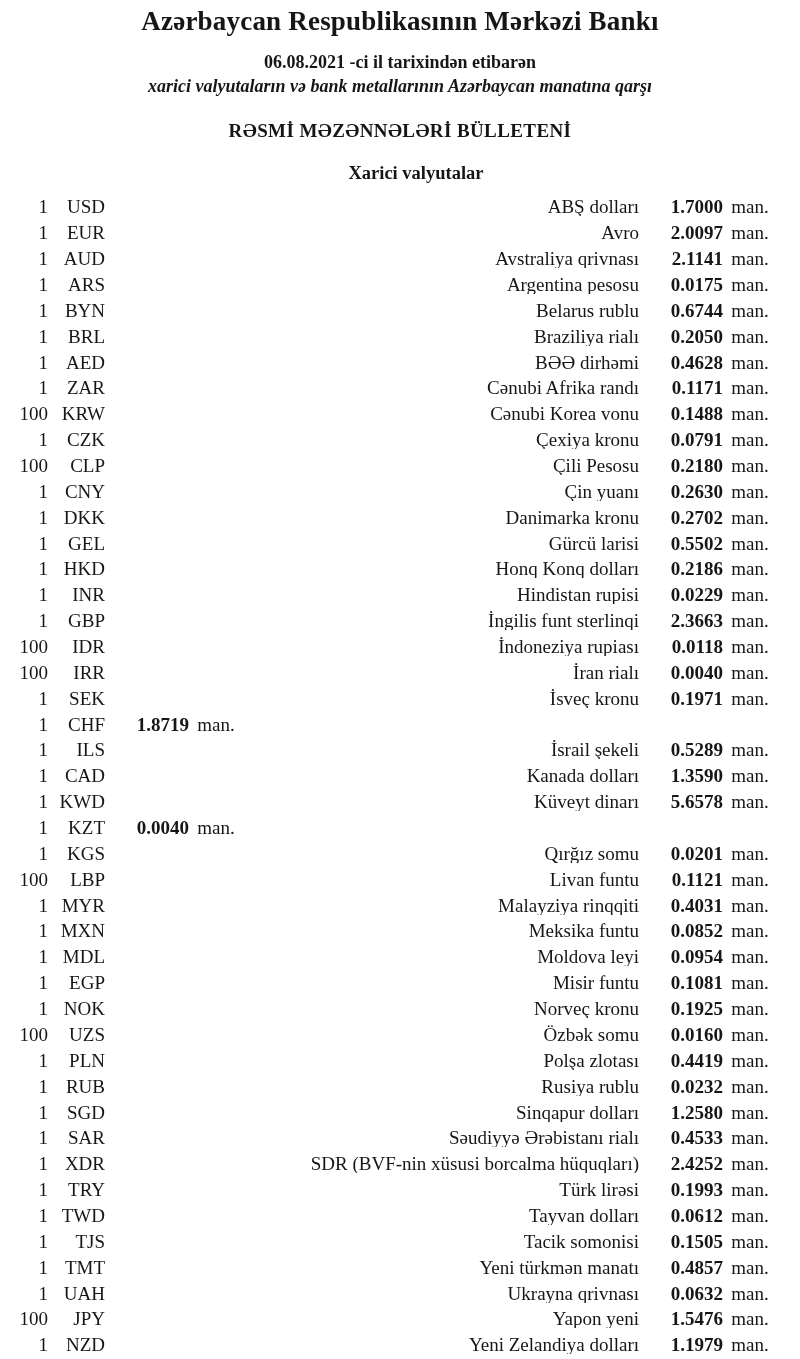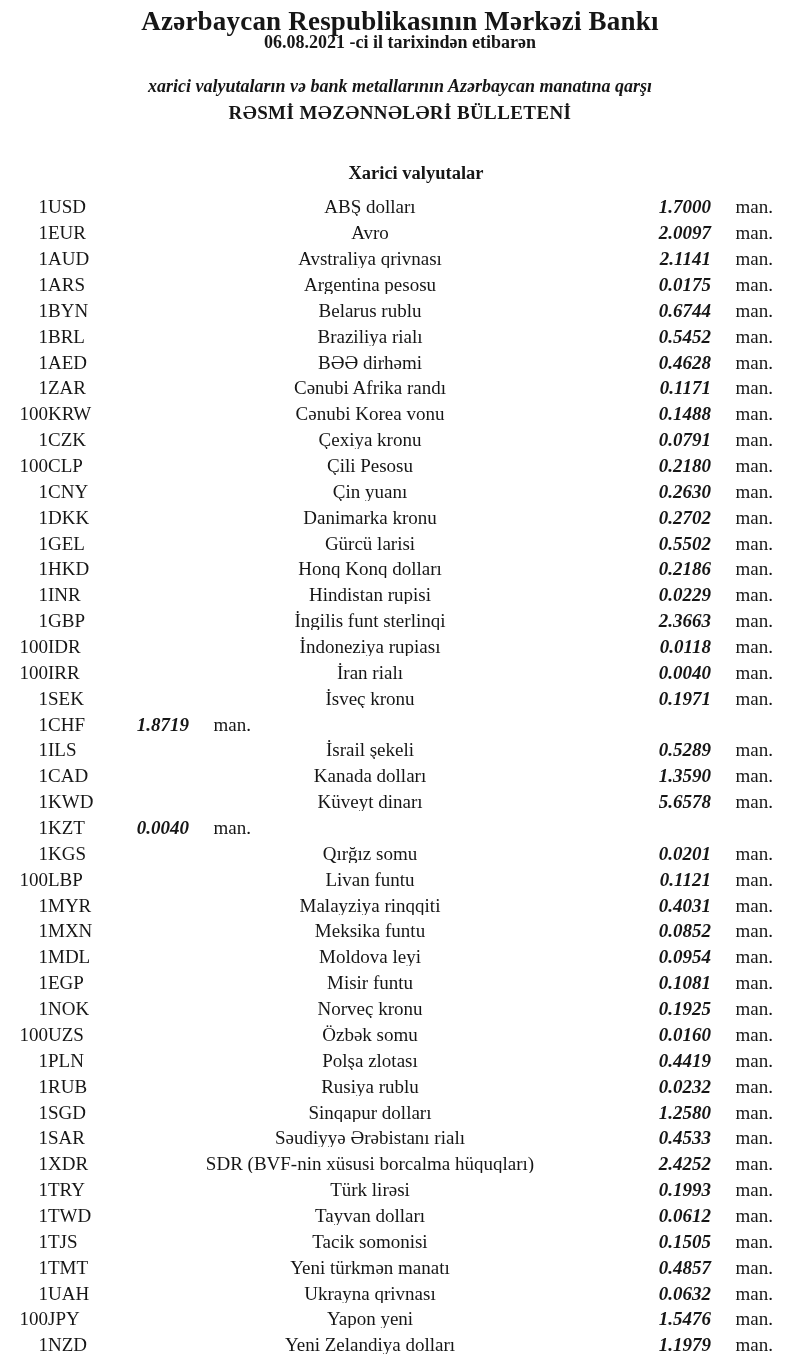--- a/index.html
+++ b/index.html
@@ -17,23 +17,23 @@
   }
   .hdr {
     position: absolute;
     left: 0;
     width: 800px;
     text-align: center;
     font-weight: bold;
     white-space: nowrap;
   }
   #hdr-title    { top: 6px;   font-size: 27px; letter-spacing: 0.2px; }
-  #hdr-date     { top: 32px;  font-size: 18px; }
+  #hdr-date     { top: 52px;  font-size: 18px; }
   #hdr-subject  { top: 76px;  font-size: 18px; font-style: italic; }
-  #hdr-bulletin { top: 102px; font-size: 19px; letter-spacing: 0.4px; }
+  #hdr-bulletin { top: 120px; font-size: 19px; letter-spacing: 0.4px; }
   #section-title{ top: 163px; font-size: 18.5px; left: 16px; }
 
   #rates-table {
     position: absolute;
     top: 194px;
     left: 0;
     width: 800px;
   }
   .row {
     display: flex;
@@ -42,42 +42,41 @@
     font-size: 19px;
     line-height: 1;
   }
   .qty {
     width: 48px;
     text-align: right;
     flex: 0 0 auto;
   }
   .code {
     width: 57px;
-    text-align: left;
+    text-align: right;
     flex: 0 0 auto;
   }
   .name {
     flex: 1 1 auto;
     padding-left: 8px;
-    text-align: center;
+    text-align: right;
     white-space: nowrap;
     overflow: hidden;
   }
   .rate {
     width: 84px;
     text-align: right;
     font-weight: bold;
-    font-style: italic;
     flex: 0 0 auto;
   }
   .unit {
     width: 46px;
-    margin-left: 16px;
+    margin-left: 4px;
     margin-right: 27px;
-    text-align: right;
+    text-align: center;
     flex: 0 0 auto;
   }
 </style>
 </head>
 <body>
 
 <div class="hdr" id="hdr-title">Azərbaycan Respublikasının Mərkəzi Bankı</div>
 
 <div class="hdr" id="hdr-date">06.08.2021 -ci il tarixindən etibarən</div>
 
@@ -125,21 +124,21 @@
     <span class="code">BYN</span>
     <span class="name">Belarus rublu</span>
     <span class="rate">0.6744</span>
     <span class="unit">man.</span>
   </div>
 
   <div class="row">
     <span class="qty">1</span>
     <span class="code">BRL</span>
     <span class="name">Braziliya rialı</span>
-    <span class="rate">0.5452</span>
+    <span class="rate">0.2050</span>
     <span class="unit">man.</span>
   </div>
 
   <div class="row">
     <span class="qty">1</span>
     <span class="code">AED</span>
     <span class="name">BƏƏ dirhəmi</span>
     <span class="rate">0.4628</span>
     <span class="unit">man.</span>
   </div>

